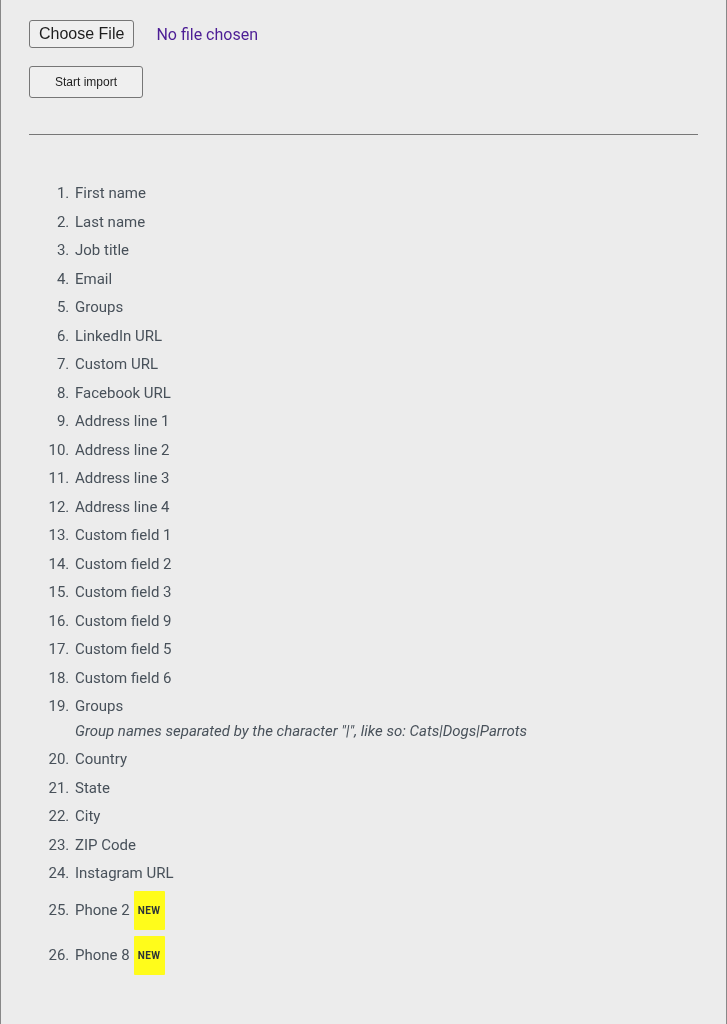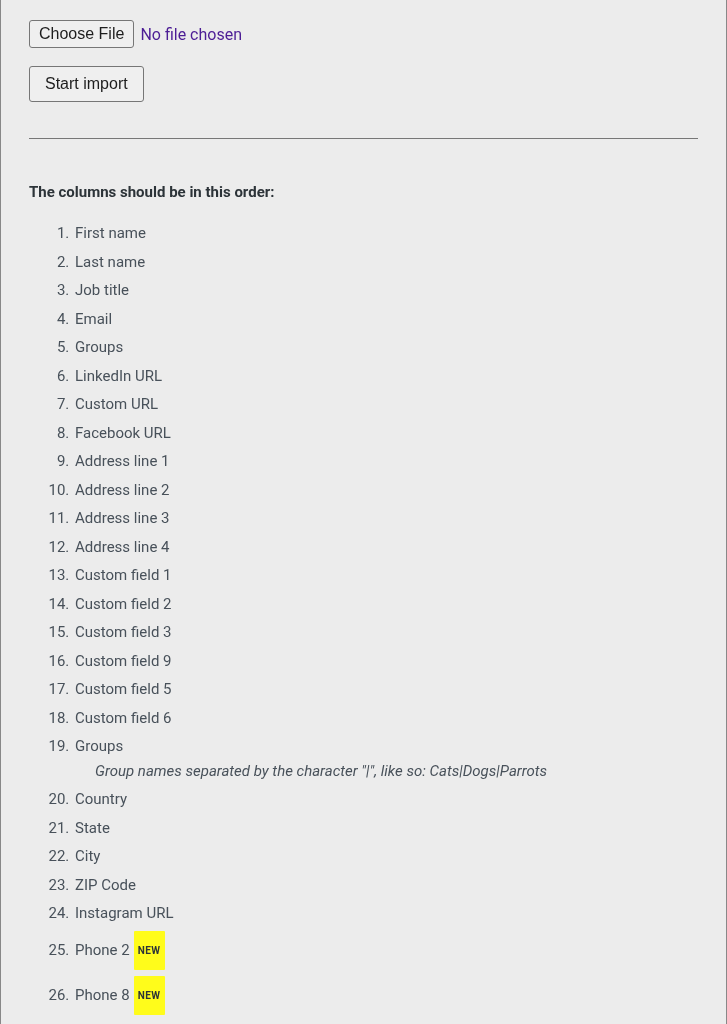--- a/index.html
+++ b/index.html
@@ -34,30 +34,30 @@
     }
     .choose-file-btn {
       font-family: Arial, sans-serif;
       font-size: 16px;
       padding: 4px 9px;
       background: #efefef;
       border: 1px solid #767676;
       border-radius: 3px;
       color: #1d1d1d;
       cursor: pointer;
-      margin-right: 6px;
+      margin-right: 22px;
     }
     .file-status {
       font-size: 16px;
       color: #4c1d95;
     }
     .start-import-btn {
       font-family: Arial, sans-serif;
-      font-size: 16px;
-      padding: 8px 15px;
+      font-size: 12px;
+      padding: 8px 25px;
       background: #efefef;
       border: 1px solid #767676;
       border-radius: 3px;
       color: #1d1d1d;
       cursor: pointer;
       margin-bottom: 36px;
     }
     hr.divider {
       border: none;
       border-top: 1px solid #777;
@@ -83,21 +83,20 @@
     ol.column-list li::marker {
       color: #48515a;
       font-size: 15px;
     }
     .item-note {
       display: block;
       font-style: italic;
       color: #48515a;
       margin-top: 2px;
       font-size: 15px;
-      margin-left: 20px;
     }
     .new-badge {
       display: inline-block;
       background-color: #fffc1b;
       color: #2c3338;
       font-size: 10px;
       font-weight: 700;
       padding: 12px 4px;
       margin-left: 4px;
       letter-spacing: 0.5px;
@@ -113,21 +112,20 @@
 
   <div class="file-row">
     <button class="choose-file-btn">Choose File</button>
     <span class="file-status">No file chosen</span>
   </div>
 
   <button class="start-import-btn">Start import</button>
 
   <hr class="divider">
 
-  <p class="order-label">The columns should be in this order:</p>
 
   <ol class="column-list" id="column-list">
 
   <li><span>First name</span></li>
       <li><span>Last name</span></li>
       <li><span>Job title</span></li>
       <li><span>Email</span></li>
       <li><span>Groups</span></li>
       <li><span>LinkedIn URL</span></li>
       <li><span>Custom URL</span></li>

